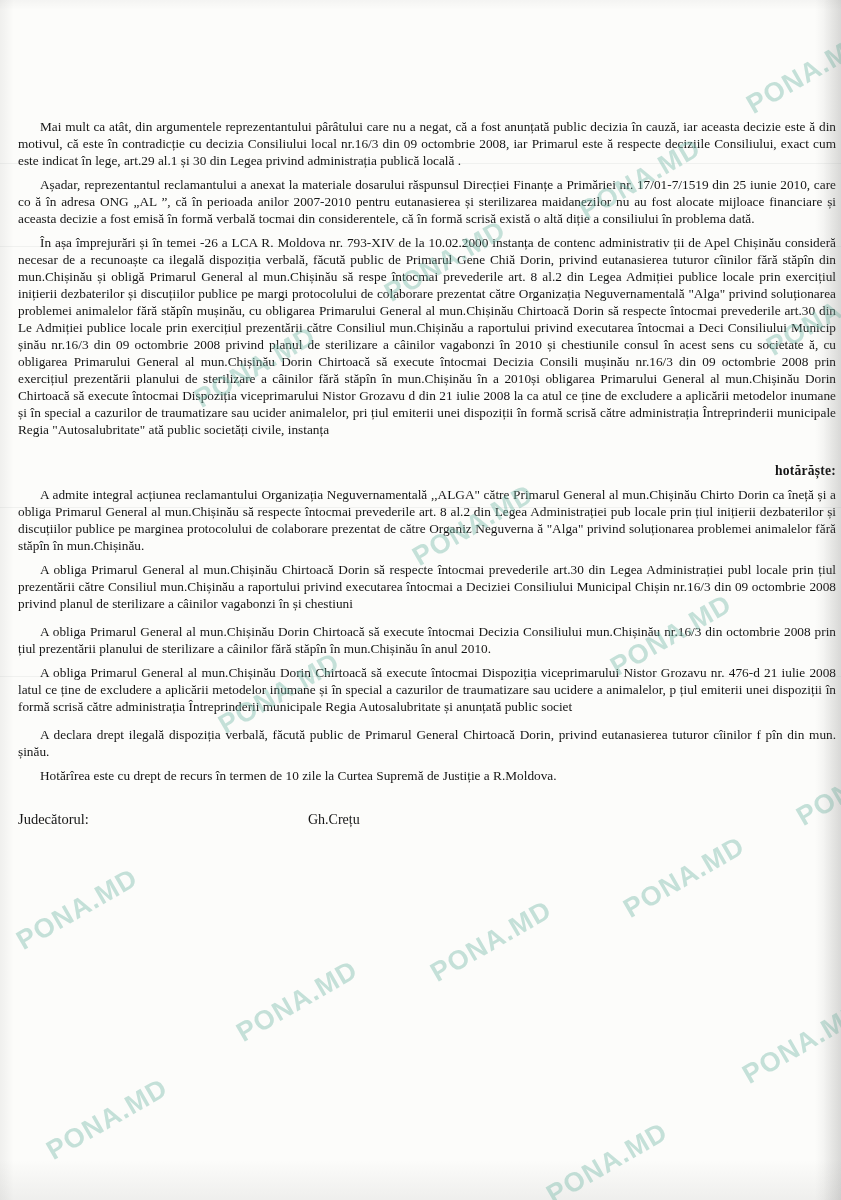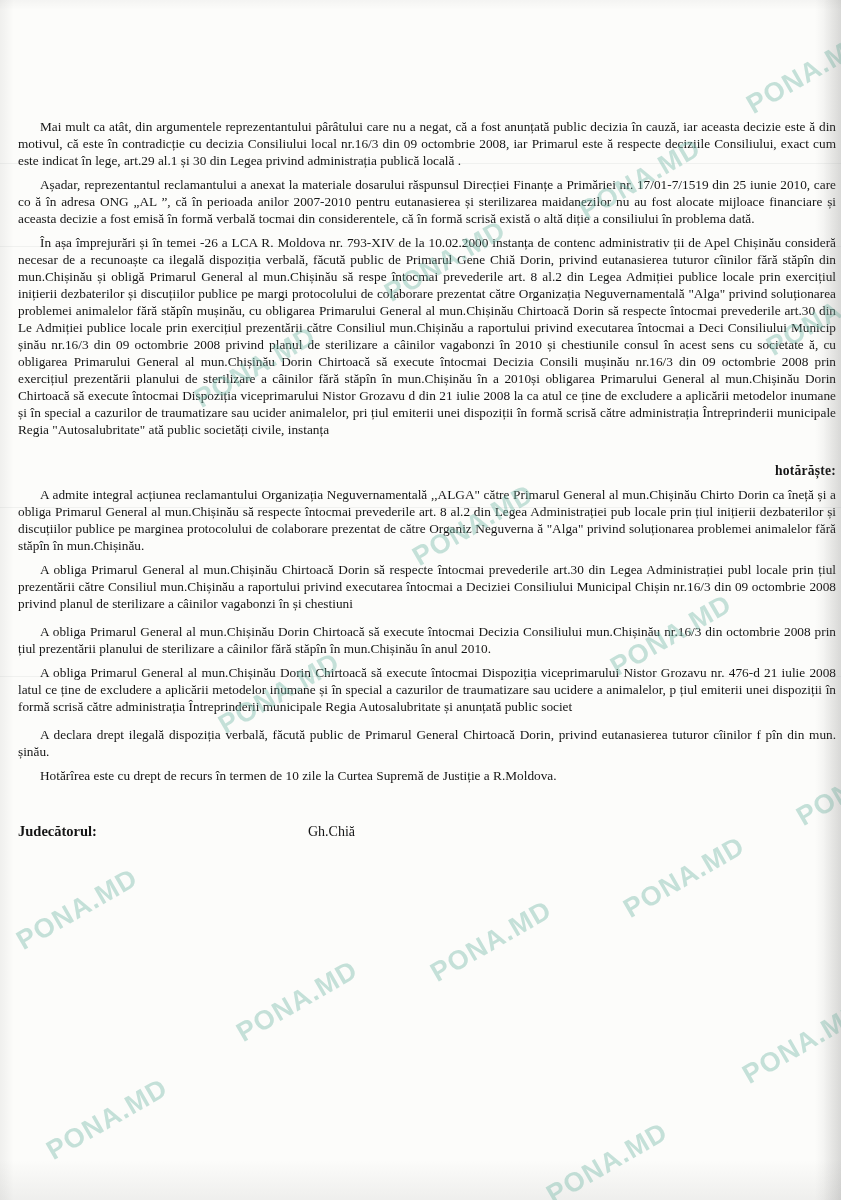--- a/index.html
+++ b/index.html
@@ -68,24 +68,23 @@
     margin: 8px 0 6px 0;
     letter-spacing: 0.2px;
   }
 
   .sig-row {
     display: flex;
     align-items: baseline;
     margin-top: 26px;
   }
   .sig-label {
-    font-weight: bold;
+    font-weight: normal;
     font-size: 14.5px;
     width: 290px;
-    margin-top: 12px;
   }
   .sig-name {
     font-size: 14px;
   }
 
   
   .streak {
     position: absolute;
     left: 0;
     right: 0;
@@ -138,21 +137,21 @@
     <p class="para">A obliga Primarul General al mun.Chișinău Dorin Chirtoacă să execute întocmai Decizia Consiliului mun.Chișinău nr.16/3 din octombrie 2008 prin  țiul prezentării planului de sterilizare a câinilor fără stăpîn în mun.Chișinău în anul 2010.</p>
     <div class="gap-s"></div>
     <p class="para">A obliga Primarul General al mun.Chișinău Dorin Chirtoacă să execute întocmai Dispoziția viceprimarului Nistor Grozavu nr. 476-d 21 iulie 2008 latul ce ține de excludere a aplicării metodelor inumane și în special a cazurilor de traumatizare sau ucidere a animalelor, p  țiul emiterii unei dispoziții în formă scrisă către administrația Întreprinderii municipale Regia Autosalubritate și anunțată public societ</p>
     <div class="gap-m"></div>
     <p class="para">A declara drept ilegală dispoziția verbală, făcută public de Primarul General Chirtoacă Dorin, privind eutanasierea tuturor cîinilor f pîn din mun.  șinău.</p>
     <div class="gap-s"></div>
     <p class="para">Hotărîrea este cu drept de recurs în termen de 10 zile la Curtea Supremă de Justiție a R.Moldova.</p>
 
     <div class="sig-row">
       <div class="sig-label">Judecătorul:</div>
-      <div class="sig-name">Gh.Chiă</div>
+      <div class="sig-name">Gh.Crețu</div>
     </div>
 
   </div>
 
   <div class="wm" style="left:740px; top:58px;">PONA.MD</div>
   <div class="wm" style="left:573px; top:164px;">PONA.MD</div>
   <div class="wm" style="left:378px; top:246px;">PONA.MD</div>
   <div class="wm" style="left:760px; top:300px;">PONA.MD</div>
   <div class="wm" style="left:188px; top:352px;">PONA.MD</div>
   <div class="wm" style="left:406px; top:510px;">PONA.MD</div>

